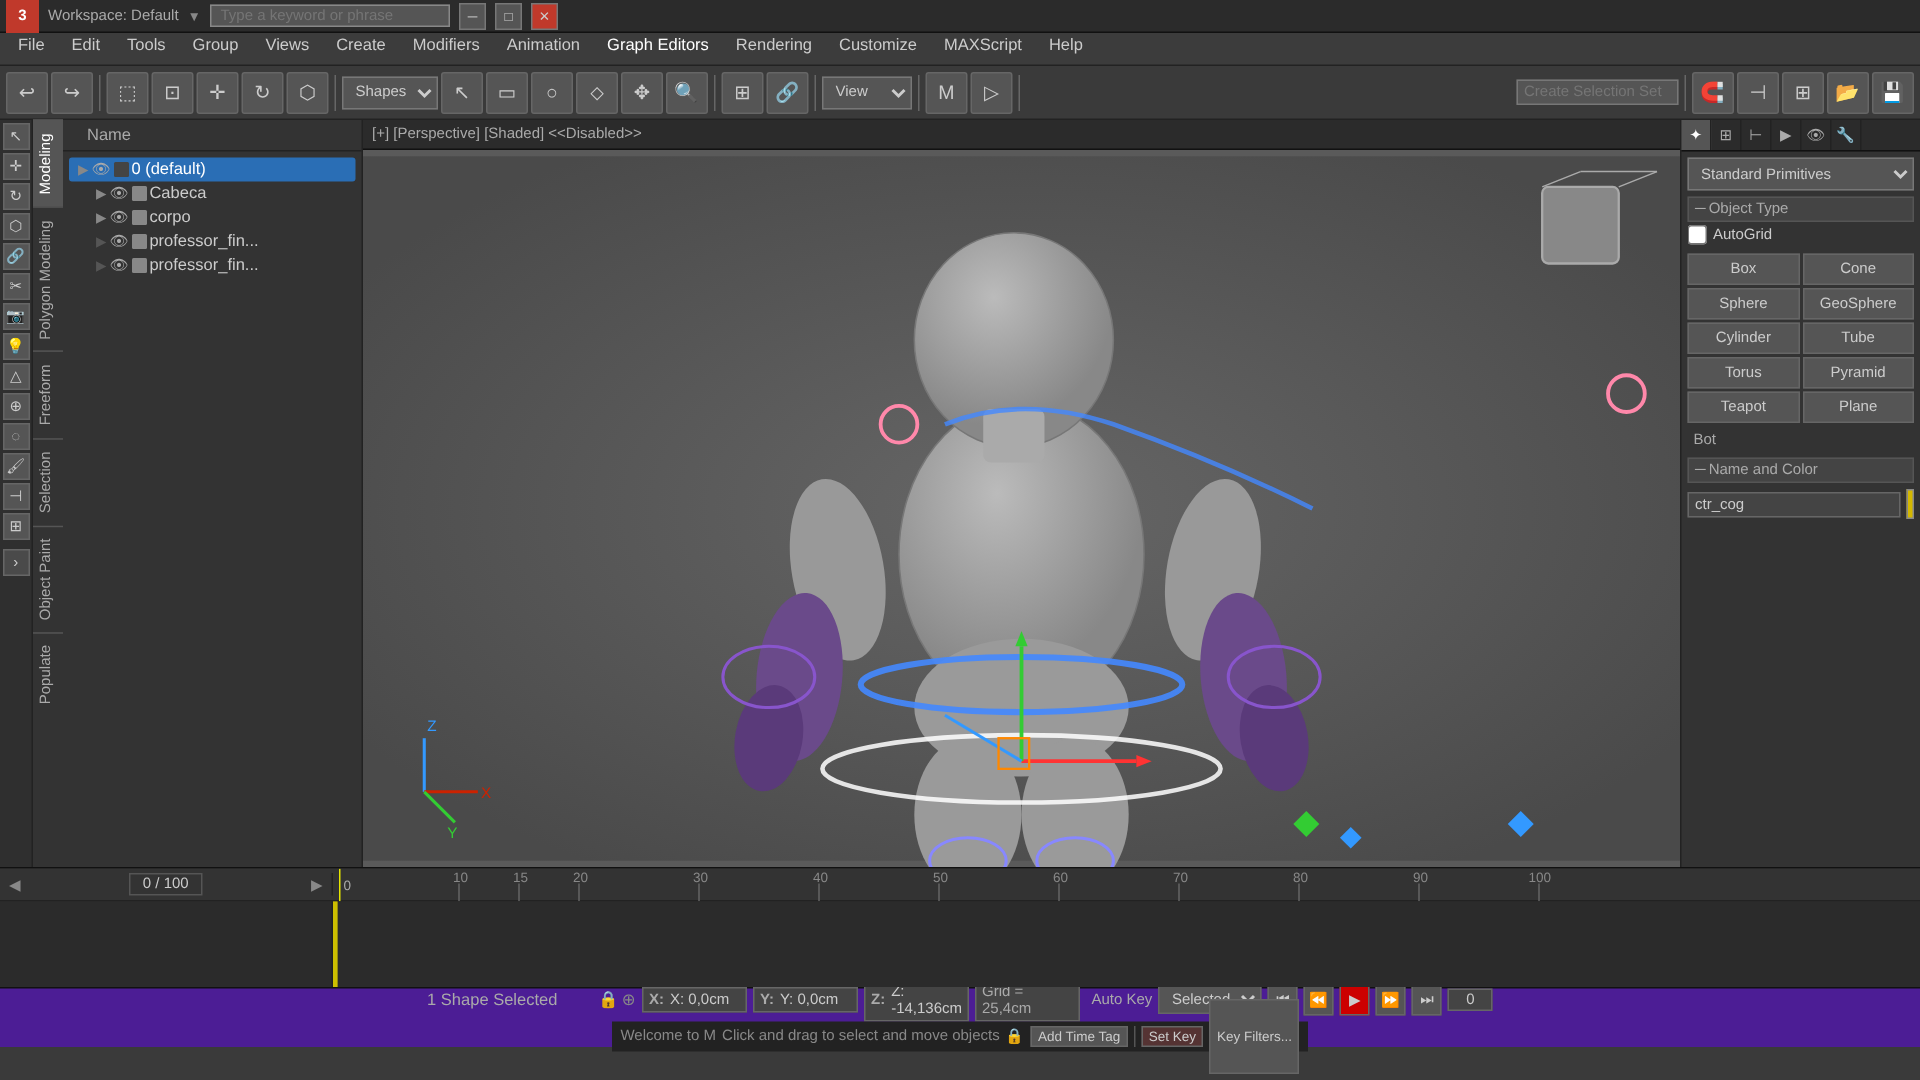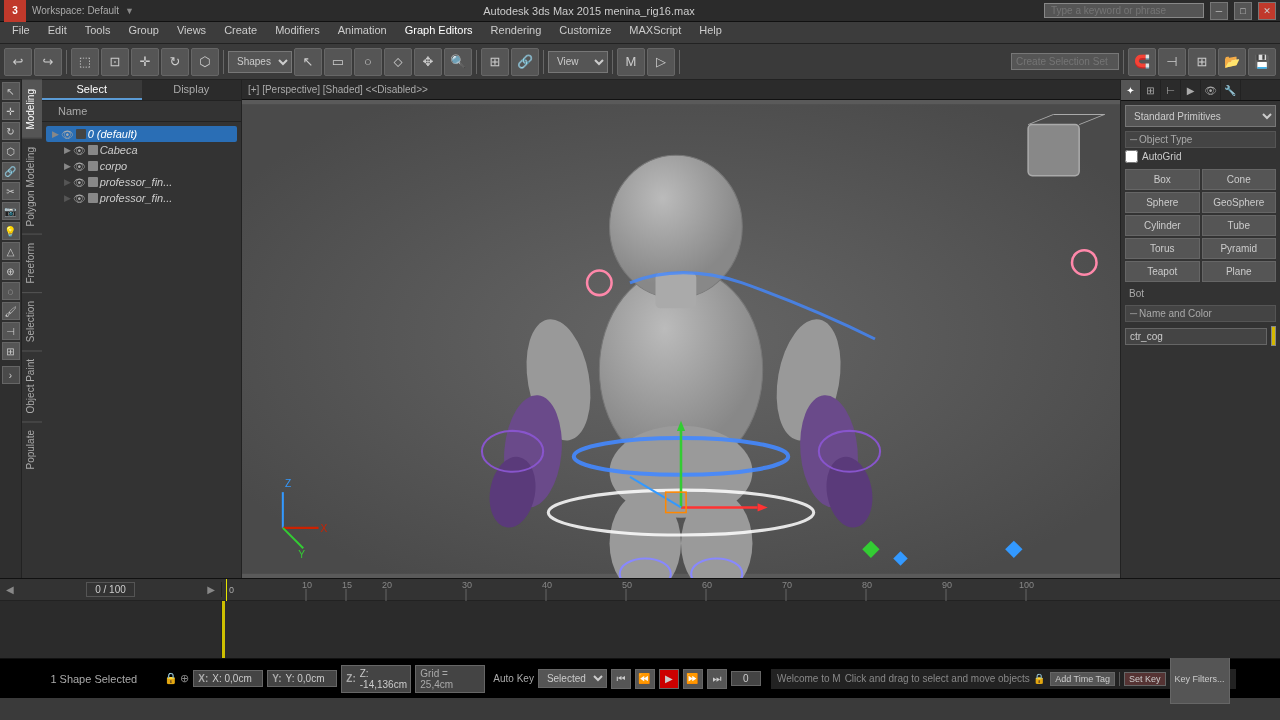--- a/index.html
+++ b/index.html
@@ -37,21 +37,21 @@
     #scene-panel { width: 200px; background: #333; border-right: 1px solid #222; display: flex; flex-direction: column; }
     #scene-tabs { display: flex; background: #2b2b2b; border-bottom: 1px solid #222; }
     .scene-tab { flex: 1; padding: 3px 8px; text-align: center; cursor: pointer; font-size: 11px; color: #aaa; }
     .scene-tab.active { color: #fff; background: #3a3a3a; border-bottom: 2px solid #5b9bd5; }
     #scene-tree { flex: 1; overflow-y: auto; padding: 4px; }
     .tree-item { display: flex; align-items: center; padding: 2px 4px; cursor: pointer; border-radius: 2px; gap: 2px; }
     .tree-item.selected { background: #2a6eb5; color: #fff; }
     .tree-item .indent { display: inline-block; }
     .tree-eye { color: #aaa; font-size: 10px; }
     .tree-color { width: 10px; height: 10px; border-radius: 1px; display: inline-block; }
-    .tree-label { font-size: 11px; font-style: italic; }
+    .tree-label { font-size: 11px; }
 
     
     #viewport { flex: 1; background: #4a4a4a; position: relative; overflow: hidden; }
     #viewport-header { height: 20px; background: #2b2b2b; display: flex; align-items: center; padding: 0 6px; gap: 6px; font-size: 10px; color: #aaa; border-bottom: 1px solid #111; }
     #viewport-canvas { width: 100%; height: calc(100% - 20px); position: relative; background: #5a5a5a; }
 
     
     #right-panel { width: 160px; background: #333; border-left: 1px solid #222; display: flex; flex-direction: column; }
     #right-tabs { display: flex; background: #2b2b2b; border-bottom: 1px solid #111; flex-wrap: wrap; }
     .right-tab-icon { width: 20px; height: 20px; display: flex; align-items: center; justify-content: center; cursor: pointer; font-size: 10px; color: #aaa; border-right: 1px solid #222; }
@@ -80,21 +80,20 @@
     .playback-btn { width: 20px; height: 20px; background: #555; border: 1px solid #666; display: flex; align-items: center; justify-content: center; font-size: 10px; color: #ccc; cursor: pointer; }
     .nav-arrow { font-size: 10px; color: #888; cursor: pointer; padding: 0 2px; }
   </style>
 </head>
 <body>
 
 <div id="top-bar">
   <div class="logo">3</div>
   <span style="font-size:10px;color:#aaa;">Workspace: Default</span>
   <span style="font-size:9px;color:#888;">▼</span>
-  <div style="flex:1;text-align:center;">Autodesk 3ds Max 2015     menina_rig16.max</div>
   <input type="text" style="background: rgb(85, 85, 85); border: 1px solid rgb(136, 136, 136); color: rgb(204, 204, 204); font-size: 10px; padding: 1px 6px; width: 160px;" placeholder="Type a keyword or phrase">
   <div class="top-icon-btn">─</div>
   <div class="top-icon-btn">□</div>
   <div class="top-icon-btn" style="background:#c0392b;">✕</div>
 </div>
 
 <div id="menu-bar">
   <span class="menu-item">File</span>
   <span class="menu-item">Edit</span>
   <span class="menu-item">Tools</span>
@@ -173,24 +172,20 @@
   <div id="vertical-tabs">
     <div class="vtab active">Modeling</div>
     <div class="vtab">Polygon Modeling</div>
     <div class="vtab">Freeform</div>
     <div class="vtab">Selection</div>
     <div class="vtab">Object Paint</div>
     <div class="vtab">Populate</div>
   </div>
 
   <div id="scene-panel">
-    <div id="scene-tabs">
-      <div class="scene-tab active">Select</div>
-      <div class="scene-tab">Display</div>
-    </div>
     <div style="padding:4px 16px;font-size:11px;color:#aaa;border-bottom:1px solid #222;">Name</div>
     <div id="scene-tree">
 
       <div class="tree-item selected">
         <span class="indent" style="width:0px;"></span>
         <span style="font-size:9px;color:#888;">▶</span>
         <span class="tree-eye">👁</span>
         <span class="tree-color" style="background:#444;"></span>
         <span class="tree-label">0 (default)</span>
       </div>
@@ -418,21 +413,21 @@
   <div style="display:flex;flex:1;height:36px;">
     <div style="width:222px;background:#2b2b2b;border-right:1px solid #222;"></div>
     <div style="flex:1;background:#2b2b2b;position:relative;">
 
       <div style="position:absolute;left:0;top:0;width:3px;height:100%;background:#e5e500;"></div>
       <div style="position:absolute;left:0;top:0;width:3px;height:100%;background:#aa8800;opacity:0.4;"></div>
     </div>
   </div>
 </div>
 
-<div id="status-bar" style="height:40px;background:#000000;border-top:1px solid #111;display:flex;flex-direction:row;justify-content:center;padding:0;">
+<div id="status-bar" style="height:40px;background:#4c1d95;border-top:1px solid #111;display:flex;flex-direction:column;justify-content:center;padding:0;">
   <div style="display:flex;align-items:center;padding:2px 6px;gap:4px;height:20px;">
     <span style="color:#aaa;font-size:11px;min-width:110px;">1 Shape Selected</span>
     <div style="display:flex;align-items:center;gap:2px;">
       <span style="font-size:11px;color:#888;">🔒</span>
       <span style="font-size:11px;color:#888;">⊕</span>
     </div>
     <div class="coord-field">
       <span class="coord-label">X:</span>
       <span style="font-size:10px;color:#ccc;margin-left:2px;">X: 0,0cm</span>
     </div>

